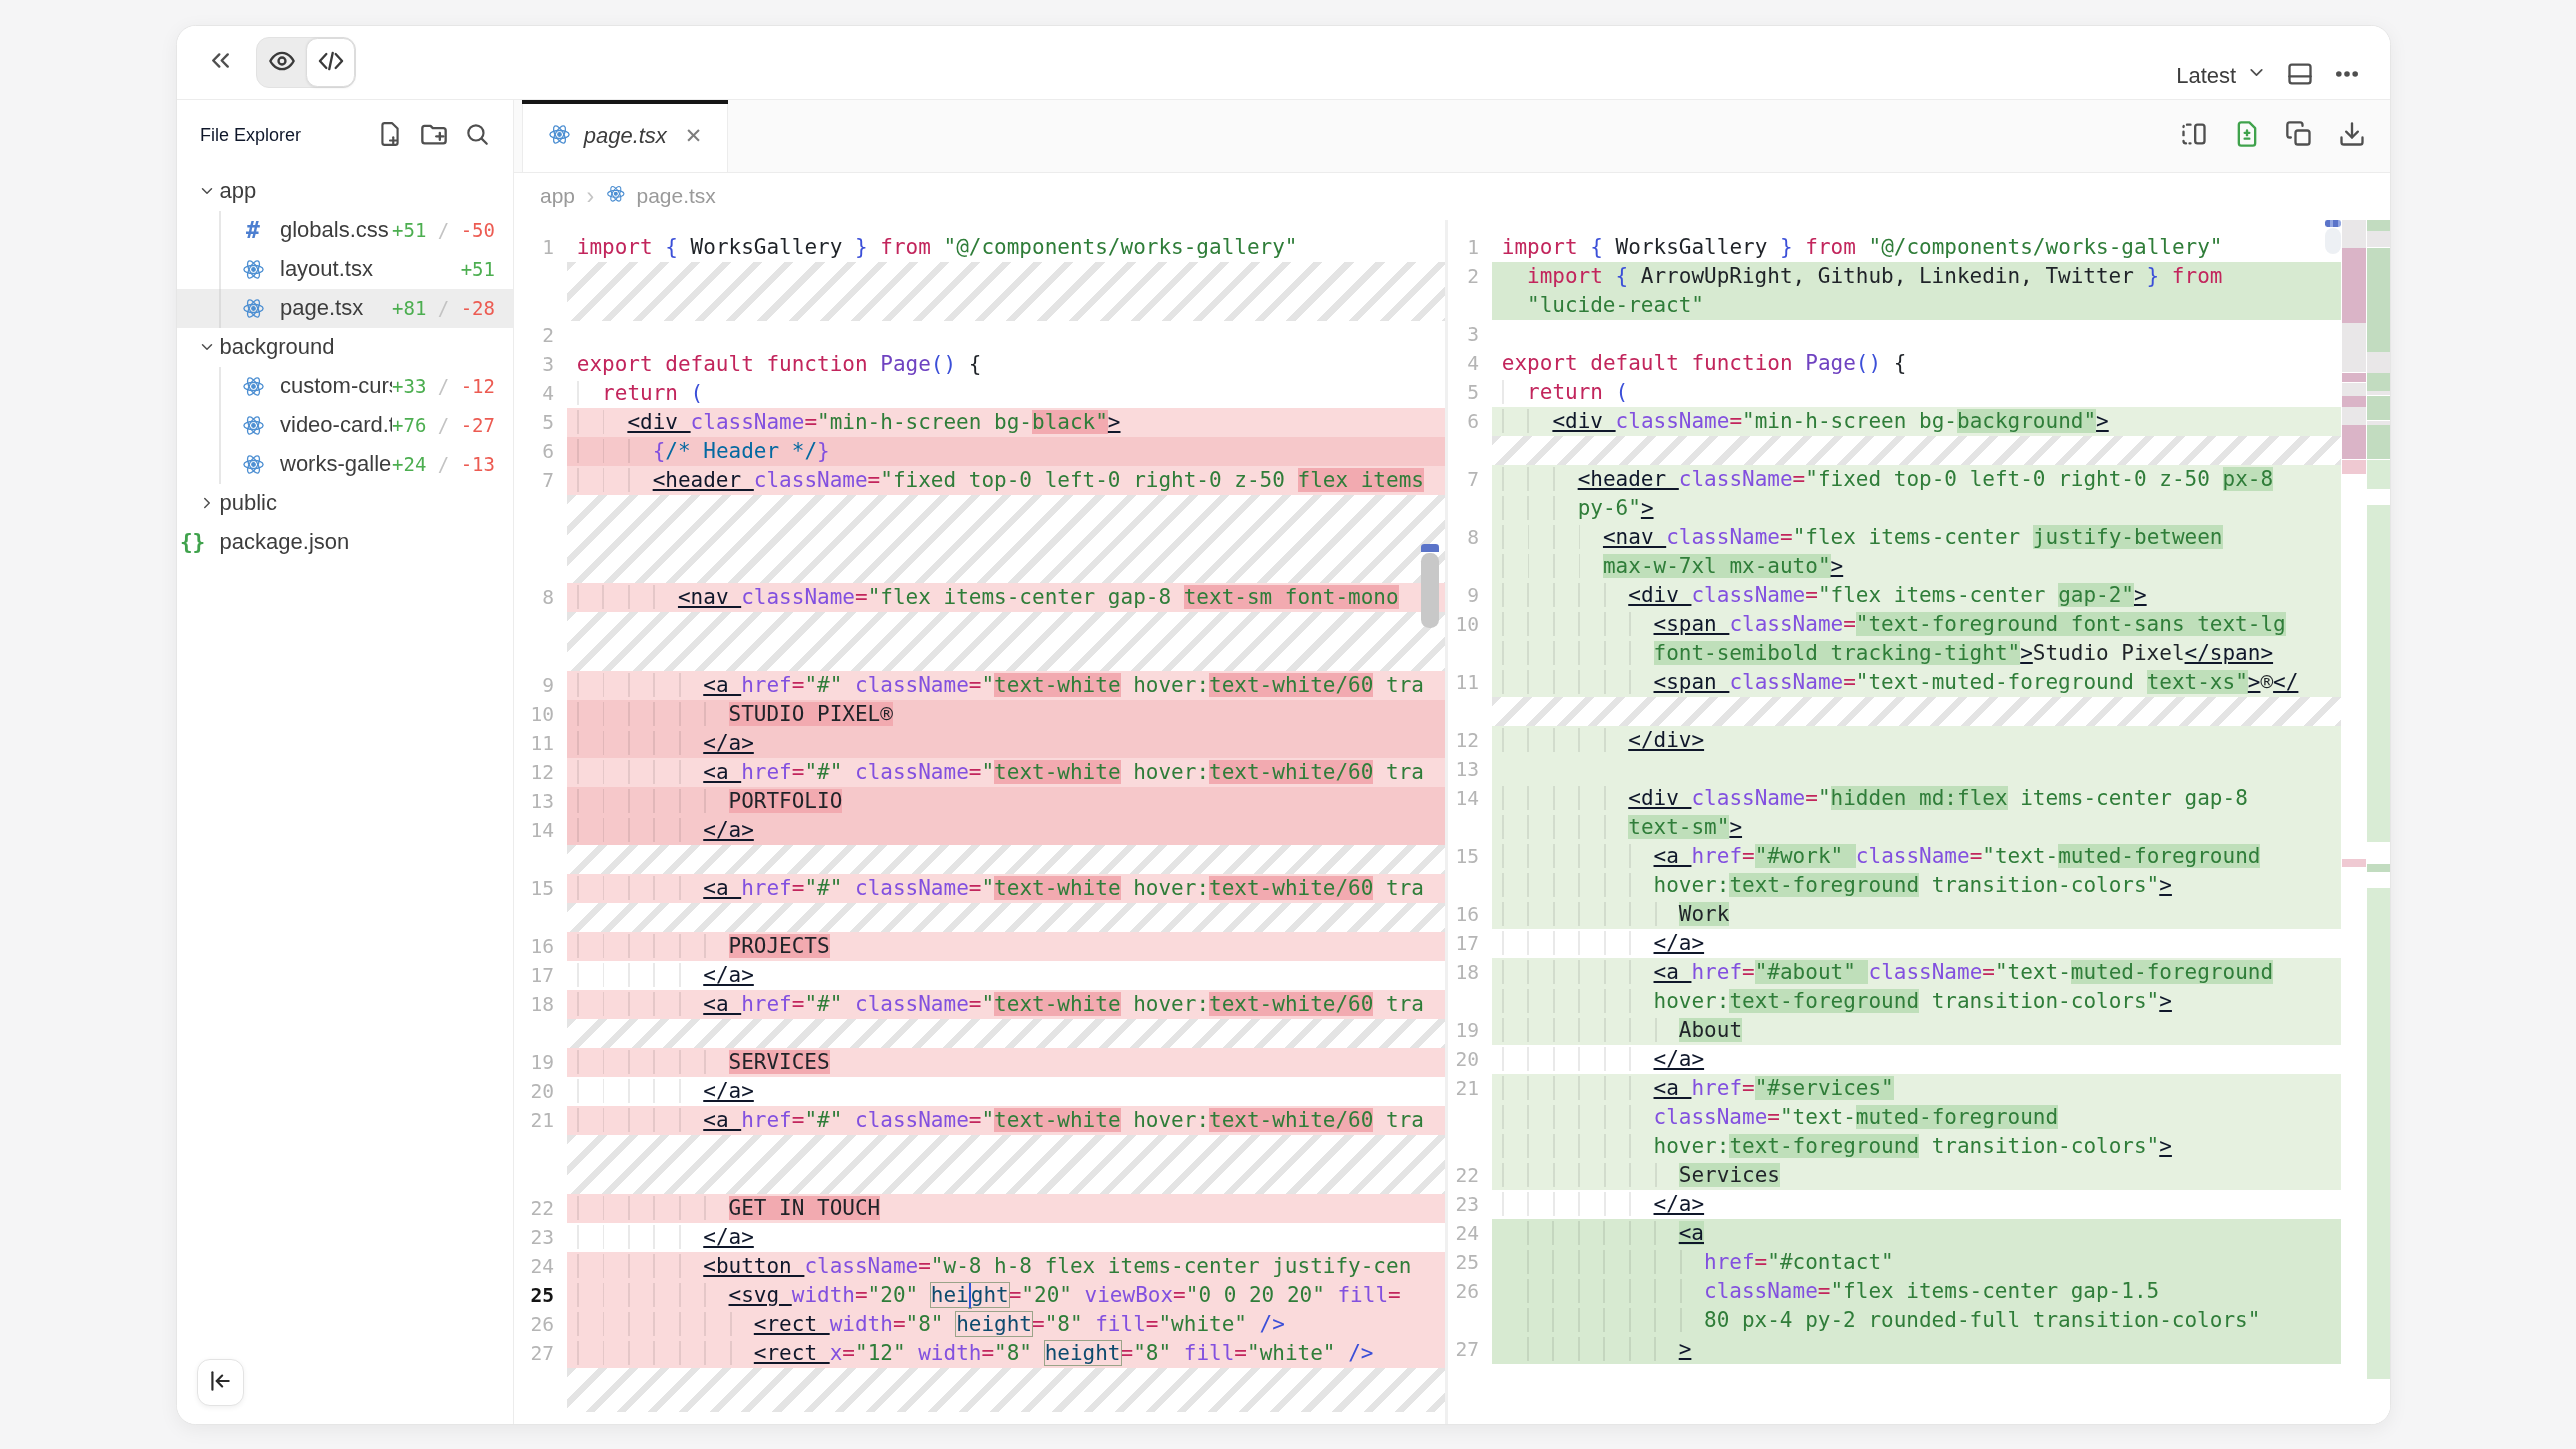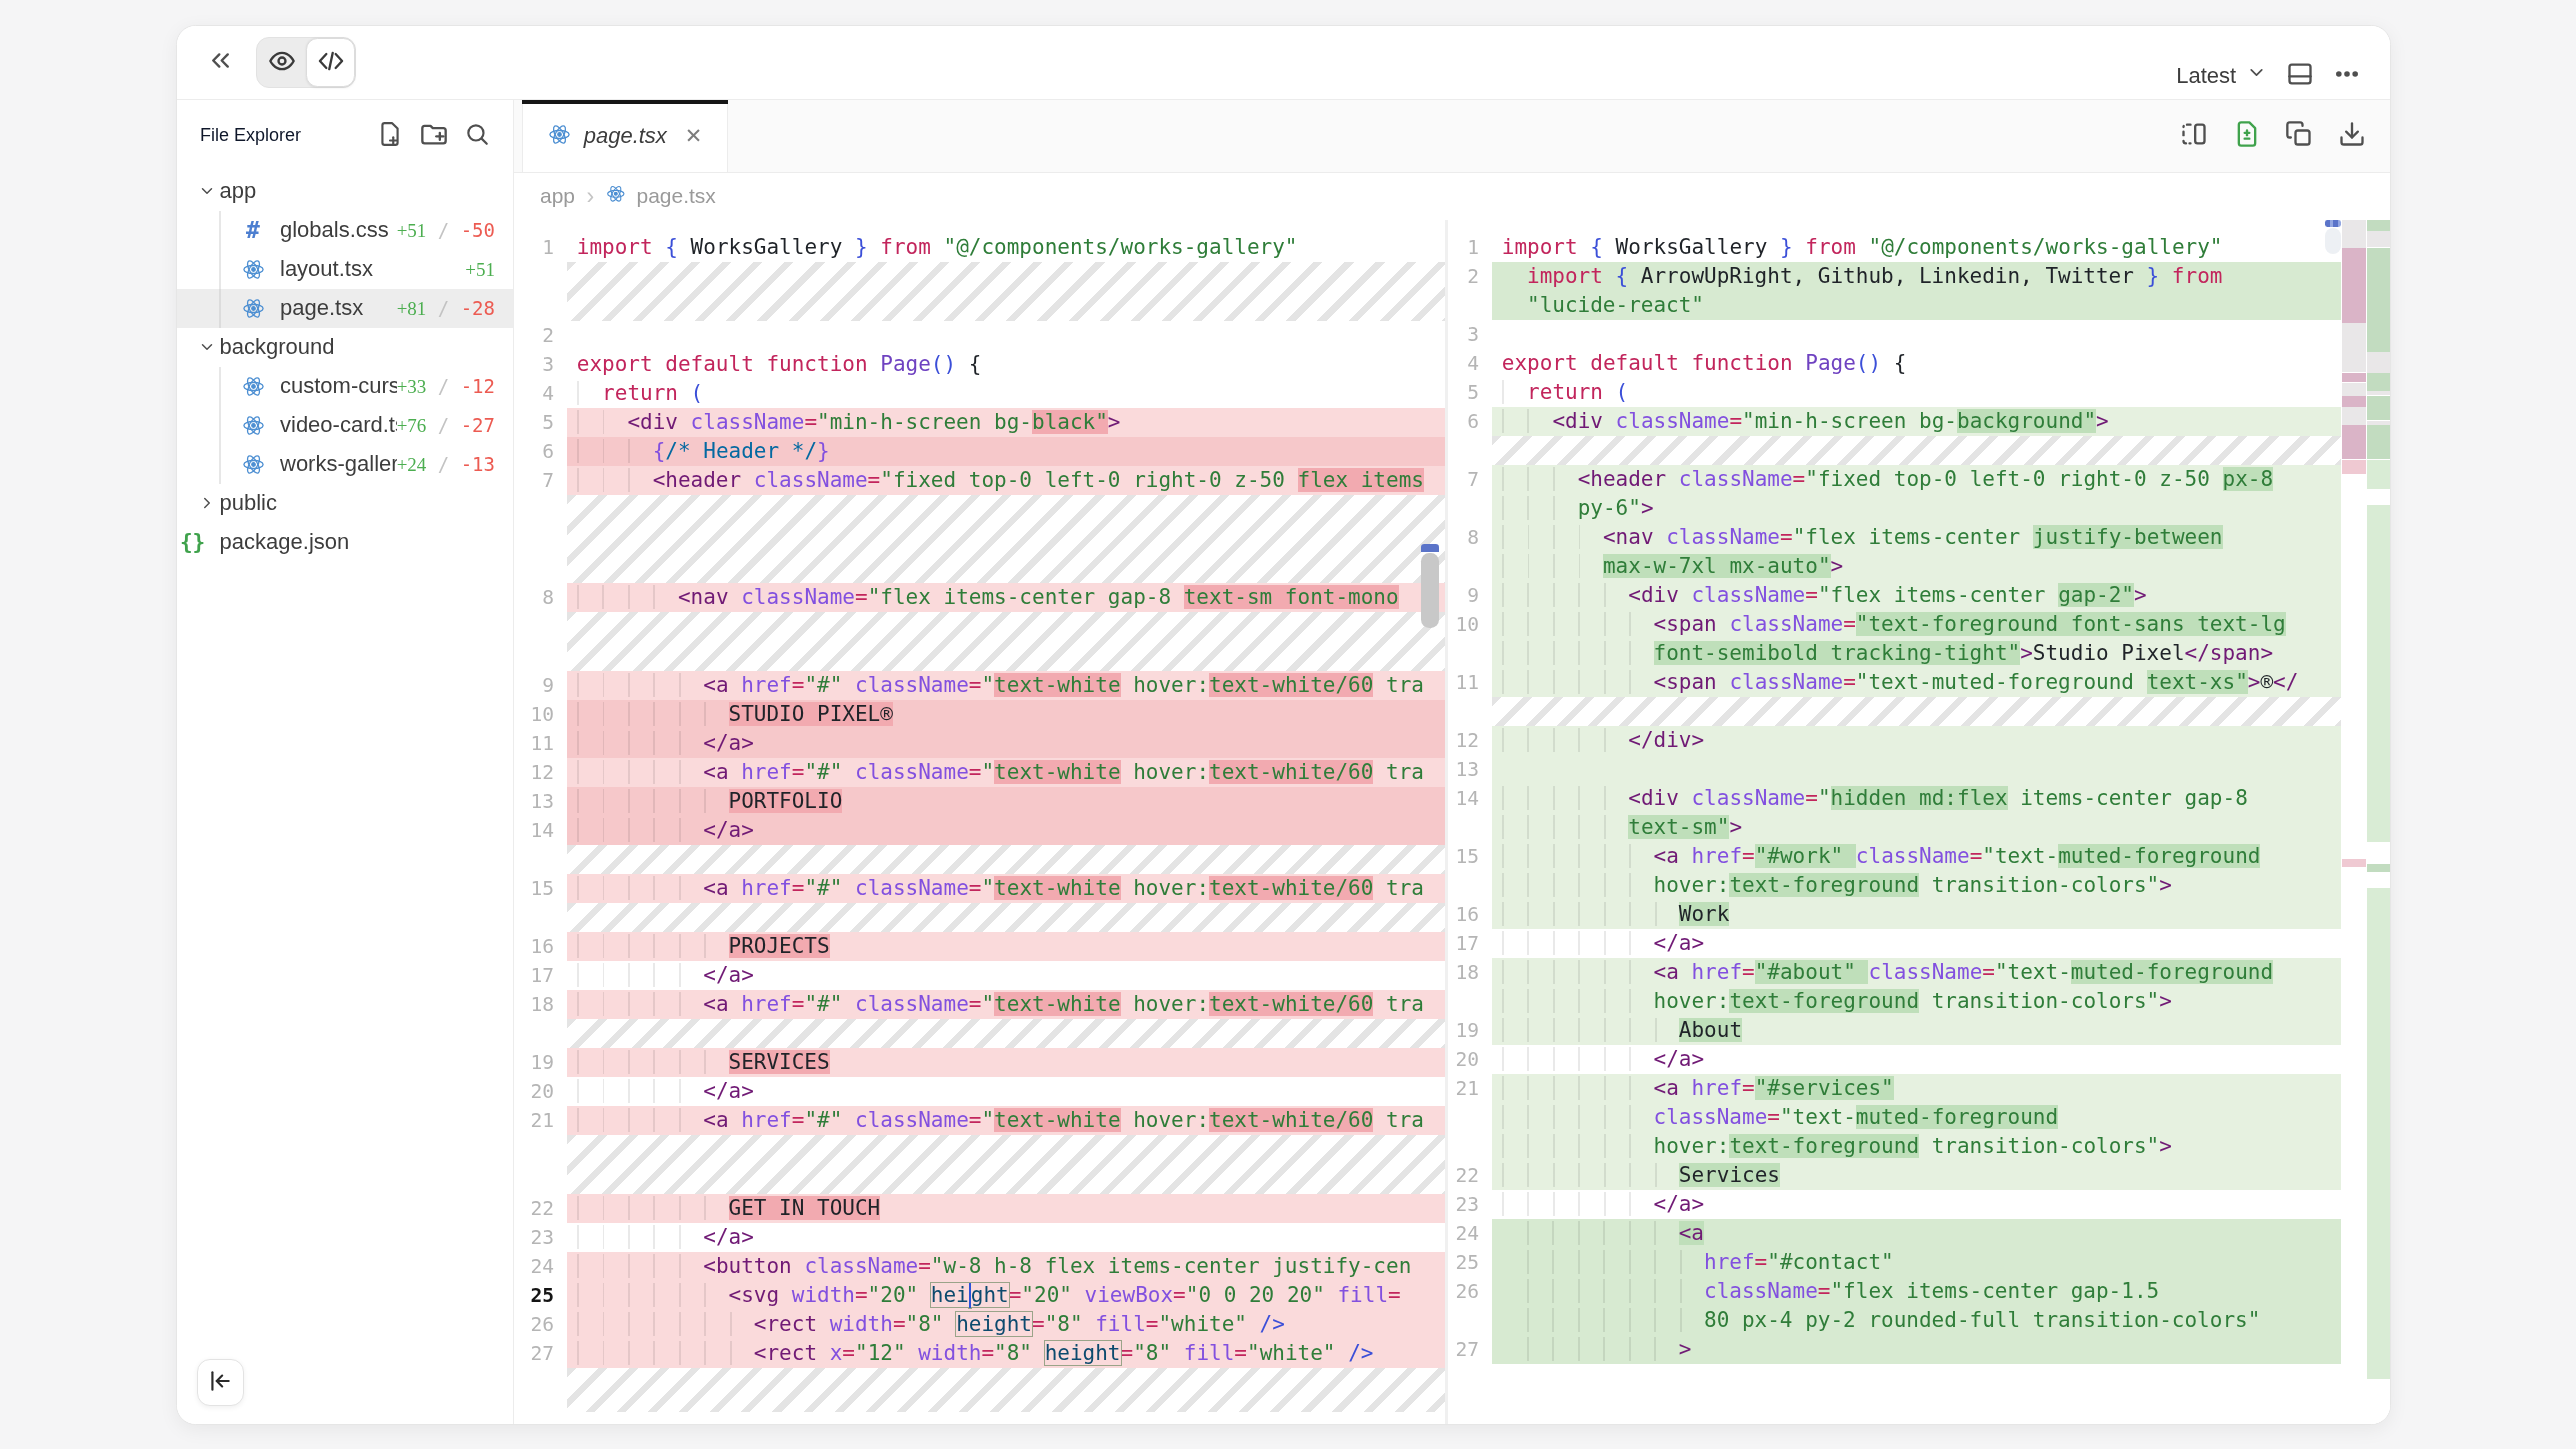--- a/index.html
+++ b/index.html
@@ -35,21 +35,21 @@
   .t-row .chev { width:24.5px; display:flex; justify-content:center; margin-left:18px; flex:none; }
   .t-row.d0 .fic { margin-left:1.6px; }
   .t-row.d1 { padding-left:62px; }
   .t-row.d1::before { content:""; position:absolute; left:42px; top:0; bottom:0; width:1.6px; background:#e7e7e7; }
   .t-row.sel.d1::before { background:#dcdcdc; }
   .fic { width:28px; display:flex; justify-content:center; margin-right:13px; flex:none; font-weight:bold; }
   .fic.css { color:#4d7fd0; font-size:23px; font-family:"DejaVu Sans Mono", monospace; }
   .fic.braces { color:#3fa24c; font-size:21px; font-family:"DejaVu Sans Mono", monospace; margin-left:19.6px; }
   .t-label { flex:1; white-space:nowrap; overflow:hidden; }
   .t-badge { font-family:"DejaVu Sans Mono", monospace; font-size:19px; margin-right:18px; white-space:pre; }
-  .b-add { color:#4cae50;font-family:Liberation Serif, serif; } .b-sep { color:#c3c3c3; } .b-del { color:#ec5b52; }
+  .b-add { color:#4cae50; } .b-sep { color:#c3c3c3; } .b-del { color:#ec5b52; }
   .collapse-btn { position:absolute; left:19.6px; bottom:18px; width:47px; height:47px; background:#fff;
                   border:0.8px solid #e3e3e3; border-radius:13px; display:flex; align-items:center; justify-content:center;
                   box-shadow:0 1.6px 4.9px rgba(0,0,0,0.06); cursor:pointer; }
 
   
   .tabbar { height:73px; background:#fafafa; border-bottom:1.6px solid #ececec; display:flex; align-items:stretch; justify-content:space-between; }
   .tab { position:relative; margin-left:8.2px; padding:0 24.5px; background:#fff; display:flex; align-items:center; gap:13px;
          border-left:1.6px solid #ececec; border-right:1.6px solid #ececec; cursor:pointer; }
   .tab::before { content:""; position:absolute; left:-1.6px; right:-1.6px; top:0; height:4.1px; background:#161616; }
   .tab-label { font-style:italic; font-size:22px; color:#3c3c3c; }
@@ -76,21 +76,21 @@
   .bg-del  .body { background:#fadadb; }
   .bg-delS .body { background:#f6c8ca; }
   .bg-add  .body { background:#e6f1e0; }
   .bg-addS .body { background:#d7ead1;padding-left:35px; }
   .hl-l { background:#f2aab0; }
   .hl-r { background:#bfdfba; }
   .hx { flex:1; background:repeating-linear-gradient(135deg,#e4e4e4 0 6.5px, transparent 6.5px 22px); }
   .ind { background:repeating-linear-gradient(to right, rgba(0,0,0,0.085) 0 1.6px, transparent 1.6px 25.5px); }
 
   
-  .kw { color:#c2255c; } .tg { color:#701a75; } .at { color:#8250df; } .st { color:#2f7d39; }
+  .kw { color:#c2255c; } .tg { color:#0f172a;text-decoration:underline; } .at { color:#8250df; } .st { color:#2f7d39; }
   .pb { color:#3b4fd8; } .cp { color:#6f42c1; } .cm { color:#0369a1; } .cb { color:#8250df; } .tx { color:#1f2328; }
   .boxw { outline:1.6px solid #9aa489; outline-offset:-0.8px; color:#0c4a6e; }
   .caret { display:inline-block; width:0; border-left:2.4px solid #2d53d8; height:24.5px; vertical-align:middle; }
 
   
   .sbv { position:absolute; border-radius:8.2px; }
   .sb-left-thumb  { left:907px; width:18px; top:333px; height:75px; background:#c8c8c8; }
   .sb-left-cap    { left:907px; width:18px; top:324px; height:8.2px; background:#5b74c9; border-radius:3.3px 3.3px 0 0; }
   .sb-right-thumb { left:1811px; width:16.3px; top:8.2px; height:26px; background:#edf0f4; }
   .sb-right-cap   { left:1811px; width:16.3px; top:0;  height:7.3px;

